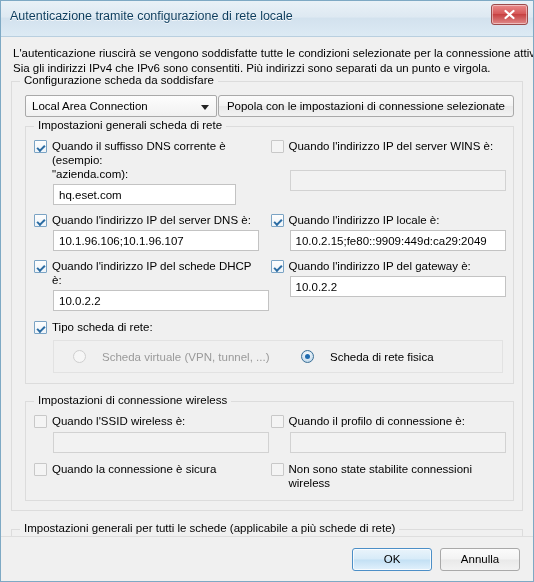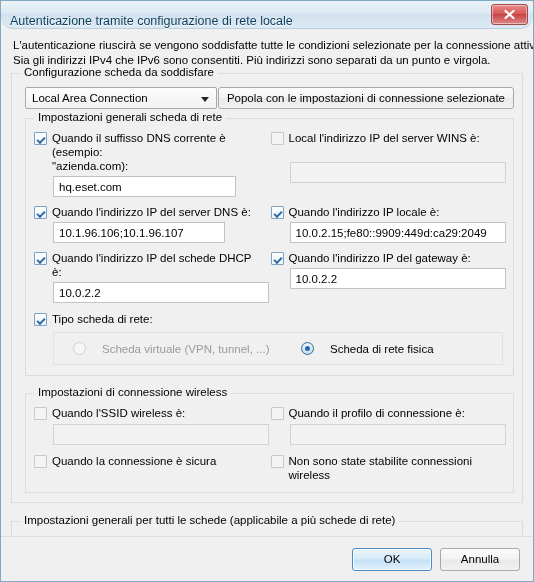--- a/index.html
+++ b/index.html
@@ -14,24 +14,23 @@
     box-sizing:border-box;
     border:1px solid #7ea9c4;
     background:#f0f0f0;
     display:flex;flex-direction:column;
   }
   
   .titlebar{
     height:27px;flex:0 0 27px;
     background:linear-gradient(to bottom,#e9f1f7 0%,#dee9f2 45%,#d3e2ee 50%,#dceaf4 100%);
     border-bottom:1px solid #b9cfdf;
-    display:flex;align-items:flex-end;
-    padding:0 4px 0 9px;
+    display:flex;align-items:flex-start;
+    padding:8px 4px 0 9px;
     position:relative;
-    border-radius:13px;
   }
   .title-text{
     font-size:12.5px;color:#0b3b5c;white-space:nowrap;
     text-shadow:0 1px 0 rgba(255,255,255,.8);
   }
   .close-btn{
     position:absolute;right:5px;top:3px;width:35px;height:19px;
     border:1px solid #9b4b4b;border-radius:3px;
     background:linear-gradient(to bottom,#e98b8b 0%,#d75a5a 45%,#c74242 50%,#e08a8a 100%);
     box-shadow:inset 0 0 0 1px rgba(255,255,255,.45);
@@ -196,33 +195,33 @@
               <span class="label">
                 <span>Quando il suffisso DNS corrente è (esempio:</span><br>
                 <span>"azienda.com):</span>
               </span>
             </div>
             <input class="txt" type="text" style="width: 183px; margin: 3px 0px 0px 19px;" value="hq.eset.com">
           </div>
           <div class="col" style="padding-left:1px;">
             <div class="chk" style="margin-top:0;">
               <span class="box dim"></span>
-              <span class="label">Local l'indirizzo IP del server WINS è:</span>
+              <span class="label">Quando l'indirizzo IP del server WINS è:</span>
             </div>
             <input class="txt dim" type="text" style="width: 216px; margin: 17px 0px 0px 19px;" value="">
           </div>
         </div>
 
         <div class="row" style="margin-top:8px;">
           <div class="col" style="padding-right:8px;">
             <div class="chk">
               <span class="box checked"></span>
               <span class="label">Quando l'indirizzo IP del server DNS è:</span>
             </div>
-            <input class="txt" type="text" style="width: 172px; margin: 3px 0px 0px 19px;" value="10.1.96.106;10.1.96.107">
+            <input class="txt" type="text" style="width: 206px; margin: 3px 0px 0px 19px;" value="10.1.96.106;10.1.96.107">
           </div>
           <div class="col" style="padding-left:1px;">
             <div class="chk">
               <span class="box checked"></span>
               <span class="label">Quando l'indirizzo IP locale è:</span>
             </div>
             <input class="txt" type="text" style="width: 216px; margin: 3px 0px 0px 19px;" value="10.0.2.15;fe80::9909:449d:ca29:2049">
           </div>
         </div>
 

